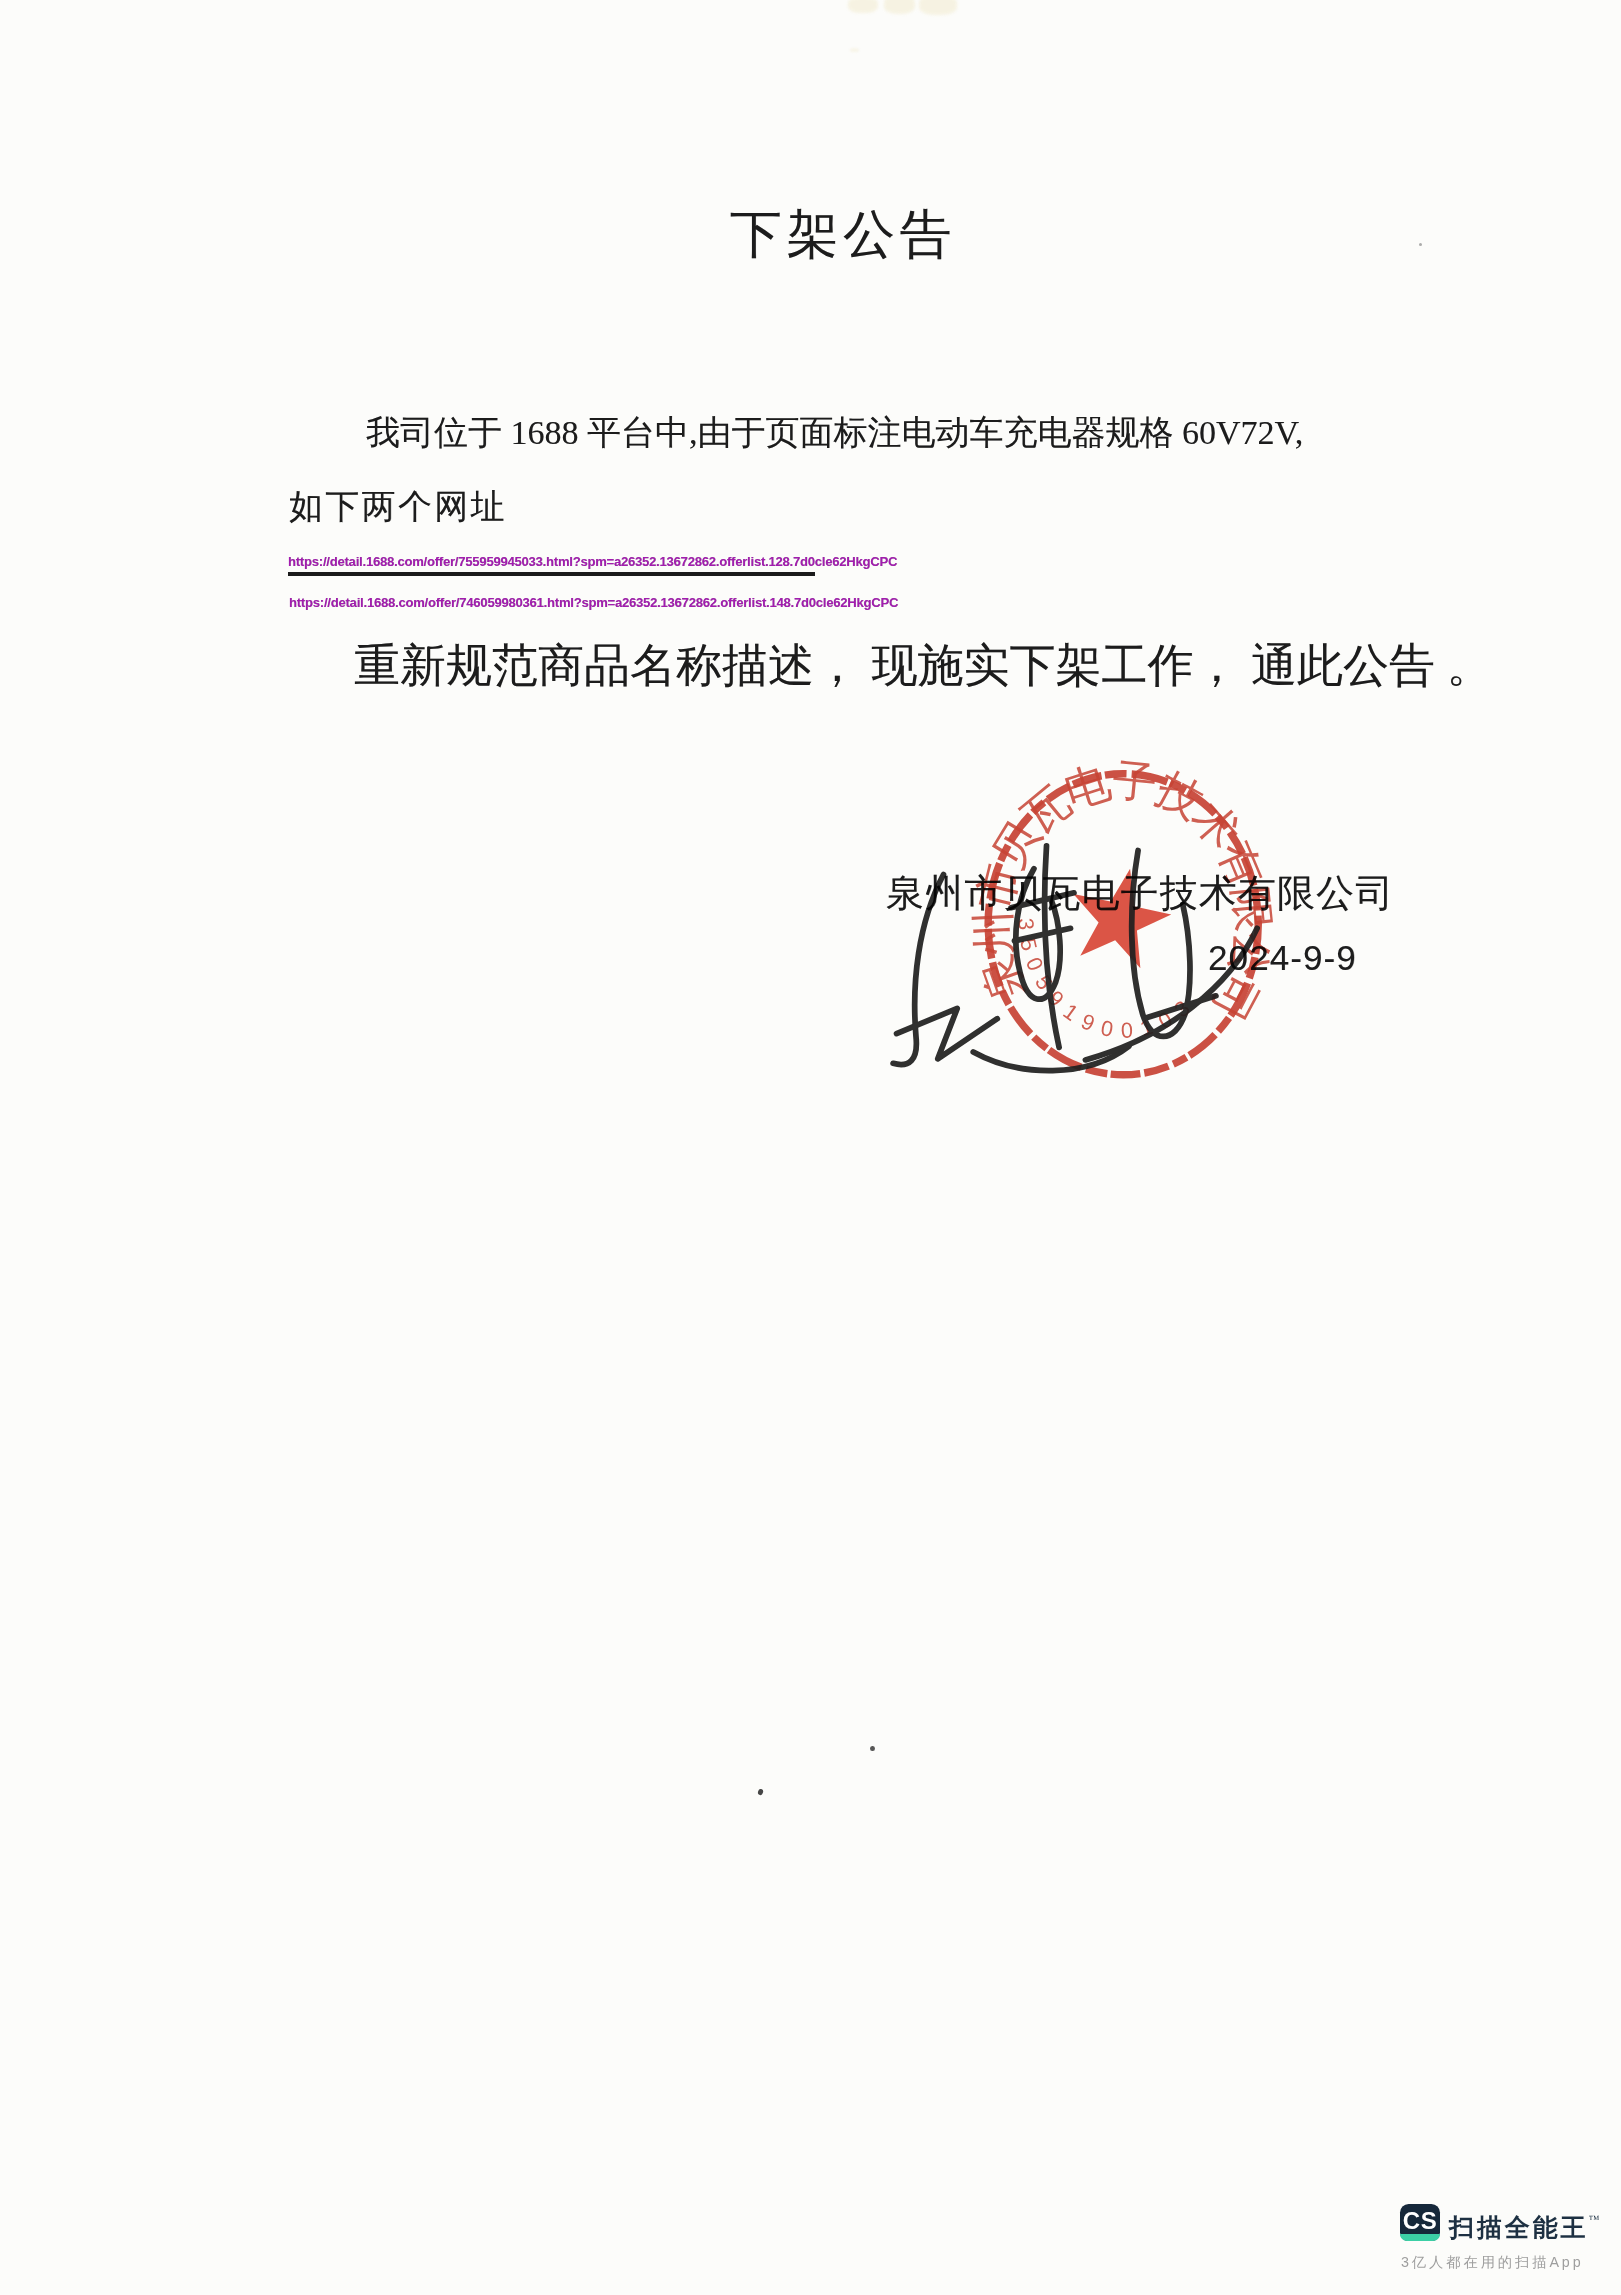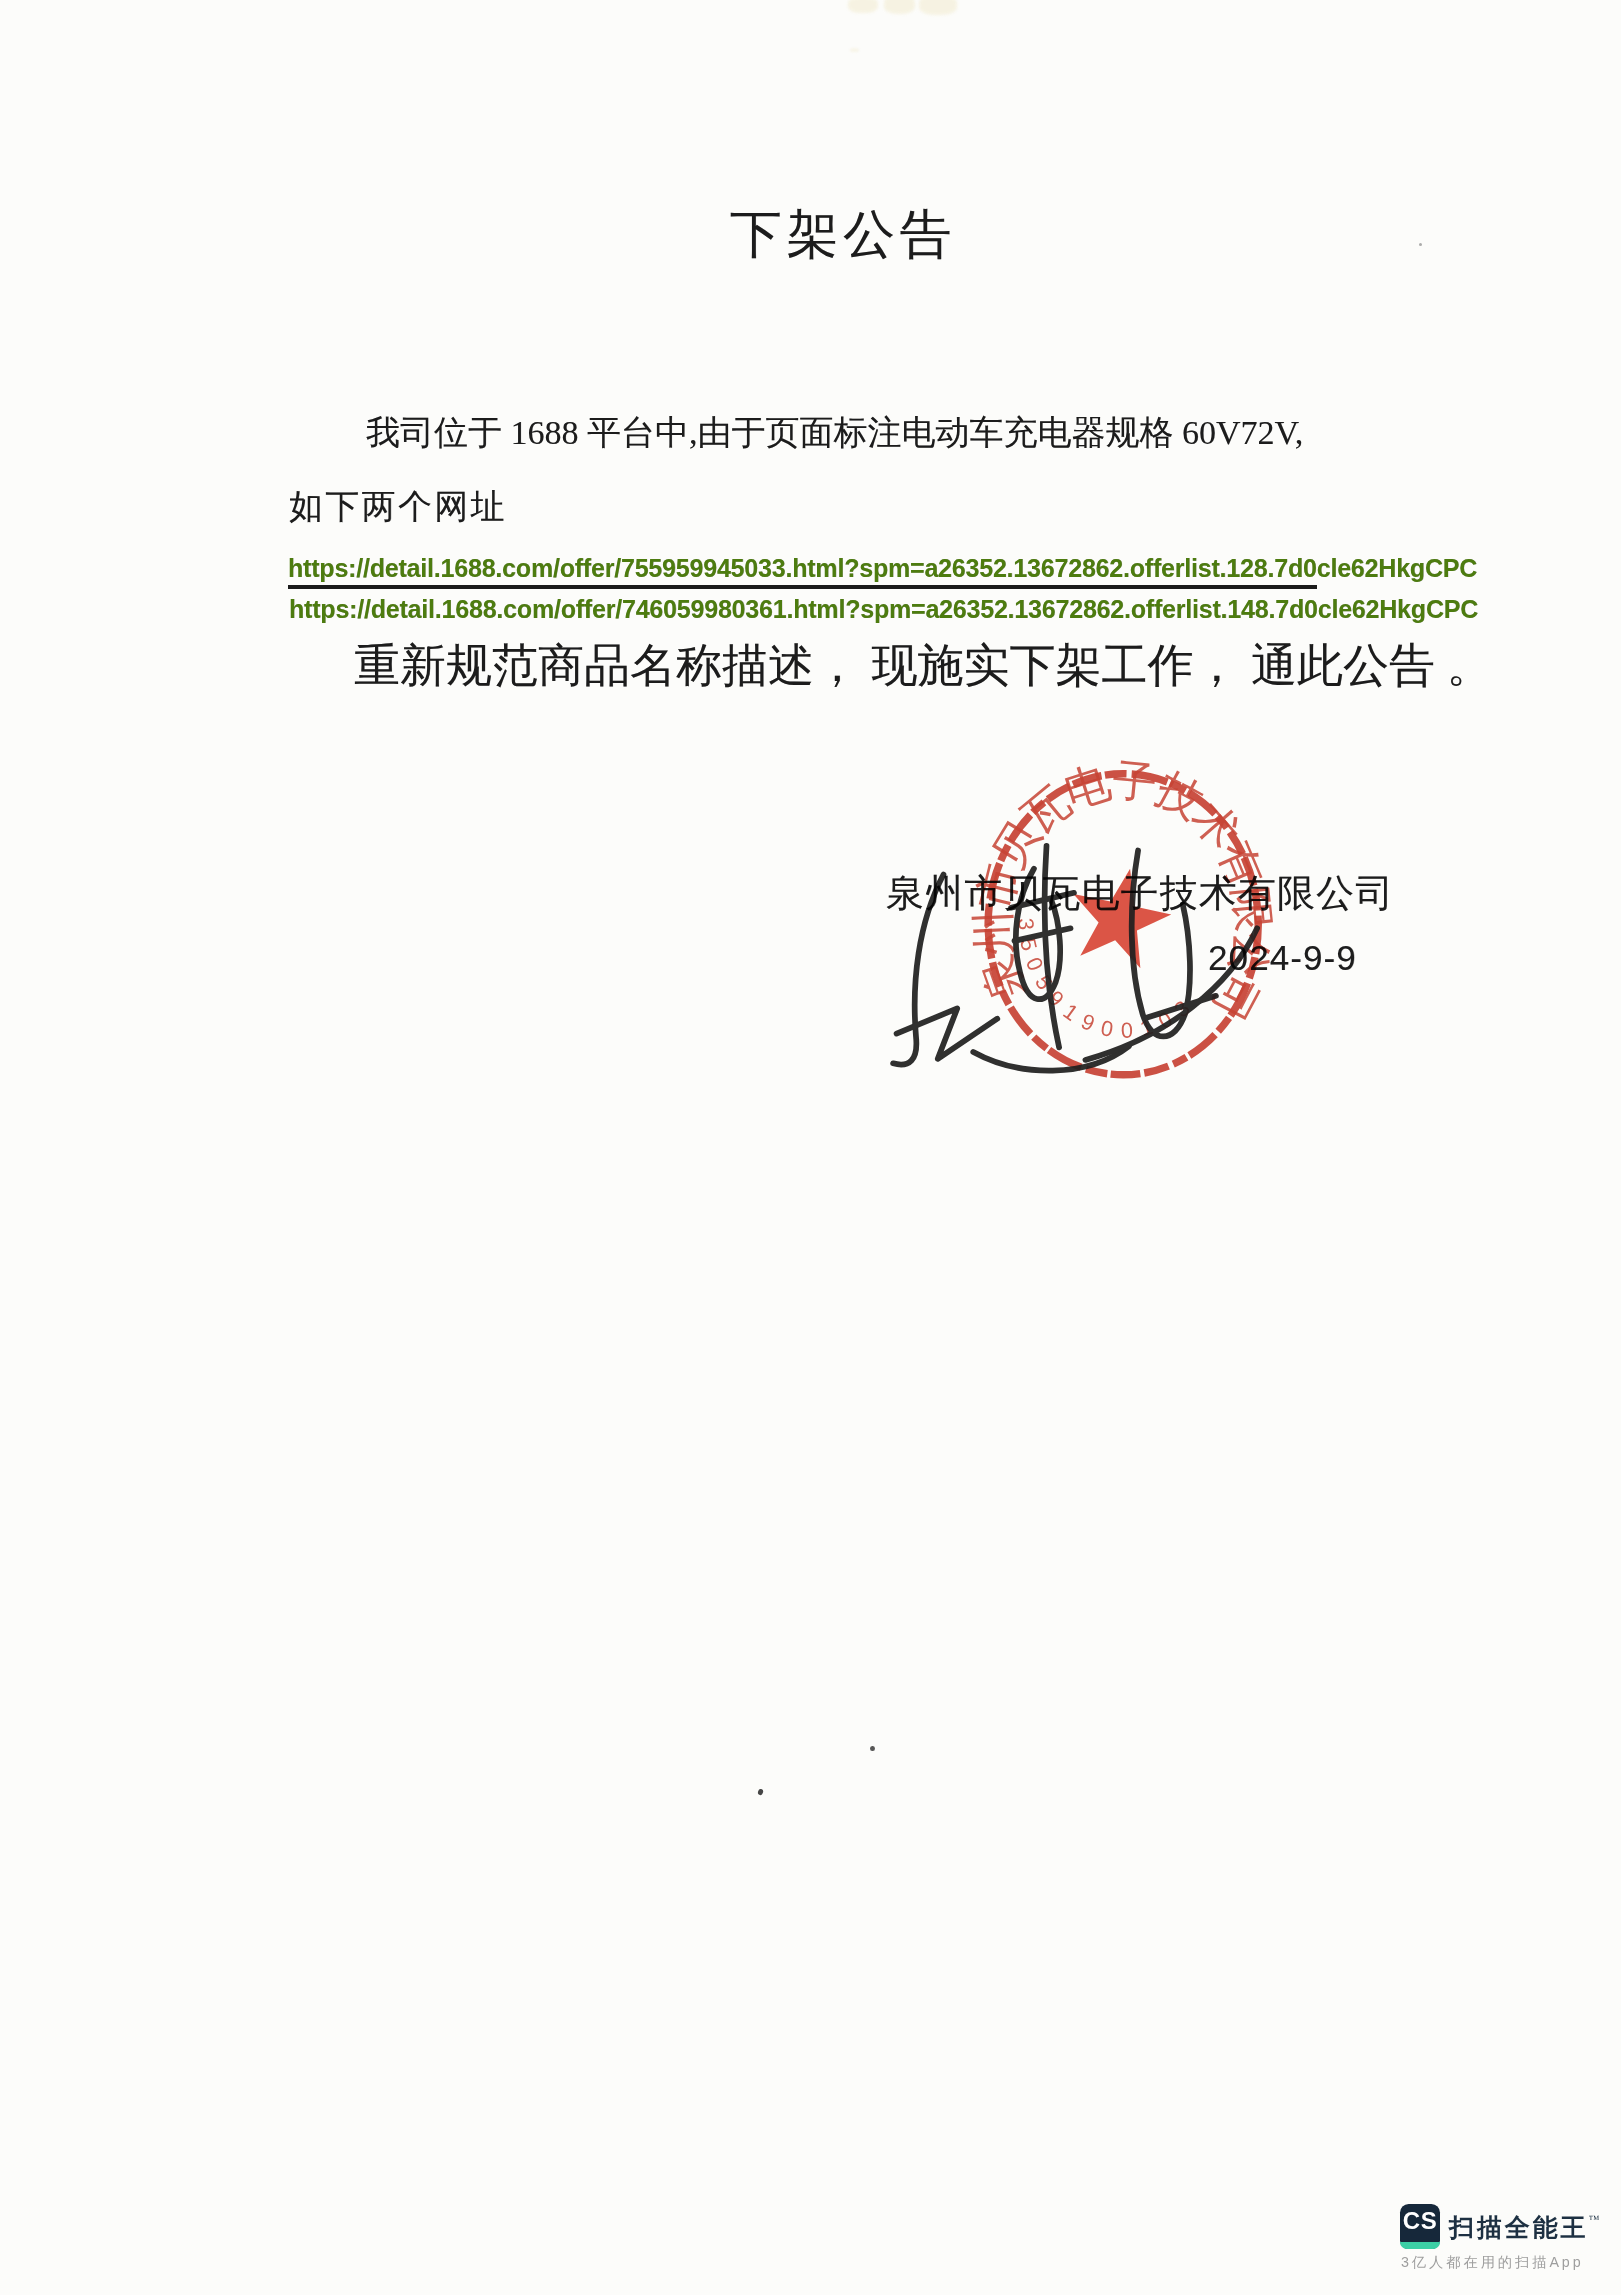--- a/index.html
+++ b/index.html
@@ -14,21 +14,21 @@
   .abs{position:absolute;white-space:nowrap;}
   .scan-text{text-shadow:0.3px 0.3px 0.4px rgba(40,40,40,.38);}
   .doc-title{
     top:200px;left:50%;transform:translateX(-50%);
     font-size:52px;letter-spacing:4.6px;font-weight:400;margin-left:32px;
   }
   .body-line1{top:410px;left:366px;font-size:34px;}
   .body-line2{top:484px;left:289px;font-size:34px;letter-spacing:2.3px;}
   .url-line{
     font-family:"Liberation Sans","DejaVu Sans",sans-serif;
-    font-weight:700;font-size:25px;letter-spacing:-0.2px;color:#4d7c0f;
+    font-weight:700;font-size:13px;letter-spacing:-0.2px;color:#a21caf;
   }
   .url1{top:554px;left:288px;}
   .url2{top:595px;left:289px;}
   .url-underlined{border-bottom:4.6px solid #1b1b1b;padding-bottom:2.9px;}
   .closing-line{top:635px;left:354px;font-size:46px;}
   .company-name{
     top:868px;left:886px;font-size:38px;letter-spacing:1.1px;z-index:3;
   }
   .stamp-date{
     top:938px;left:1208px;z-index:3;
@@ -45,21 +45,21 @@
   .blob1{left:848px;top:-3.4px;width:30px;height:16px;}
   .blob2{left:884px;top:-4.6px;width:31px;height:18.3px;}
   .blob3{left:919px;top:-4.6px;width:38px;height:19.5px;}
   .blob4{left:850px;top:48px;width:9.2px;height:4px;opacity:.65;filter:blur(0.9px);}
   .speck{position:absolute;border-radius:50%;}
   .speck1{left:870px;top:1746px;width:4.6px;height:5.2px;background:#3a3a3a;opacity:.85;}
   .speck2{left:758px;top:1789px;width:4.6px;height:6.3px;background:#2c2c2c;opacity:.88;transform:rotate(18deg);}
   .speck3{left:1419px;top:243px;width:3.4px;height:3.4px;background:#6a6a6a;opacity:.55;}
   
   .cs-logo{
-    position:absolute;left:1400px;top:2204px;width:40px;height:45px;
+    position:absolute;left:1400px;top:2204px;width:40px;height:37px;
     background:#16283a;border-radius:8.6px;
   }
   .cs-logo .cs-letters{
     position:absolute;top:0;left:0;right:0;height:33px;
     display:flex;align-items:center;justify-content:center;
     font-family:"Liberation Sans","DejaVu Sans",sans-serif;
     font-weight:800;font-size:24px;color:#ffffff;letter-spacing:0.6px;
   }
   .cs-logo .cs-strip{
     position:absolute;bottom:0;left:0;right:0;height:7.4px;

